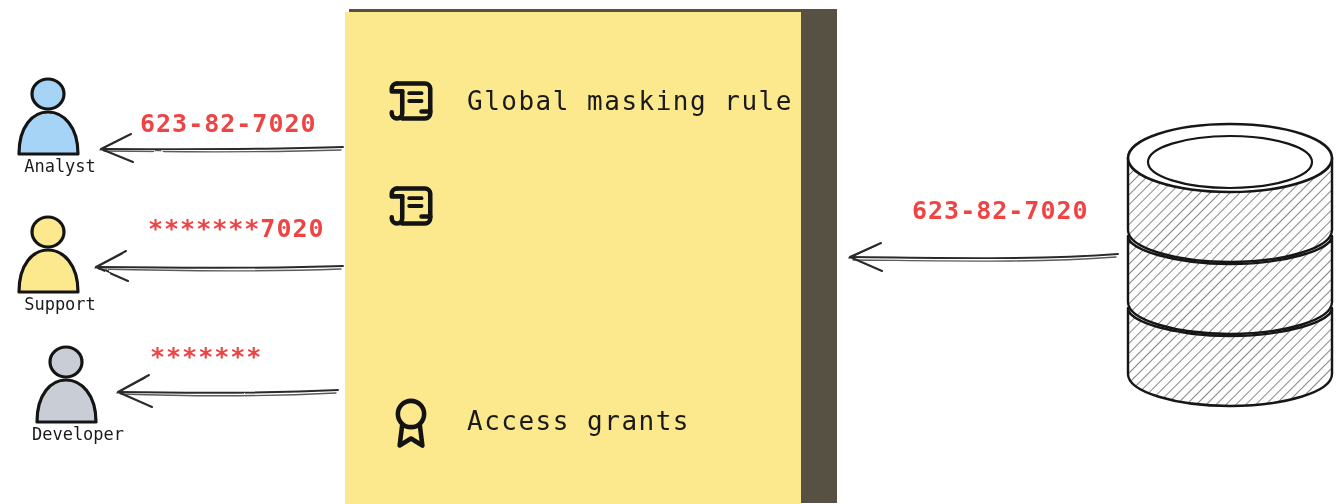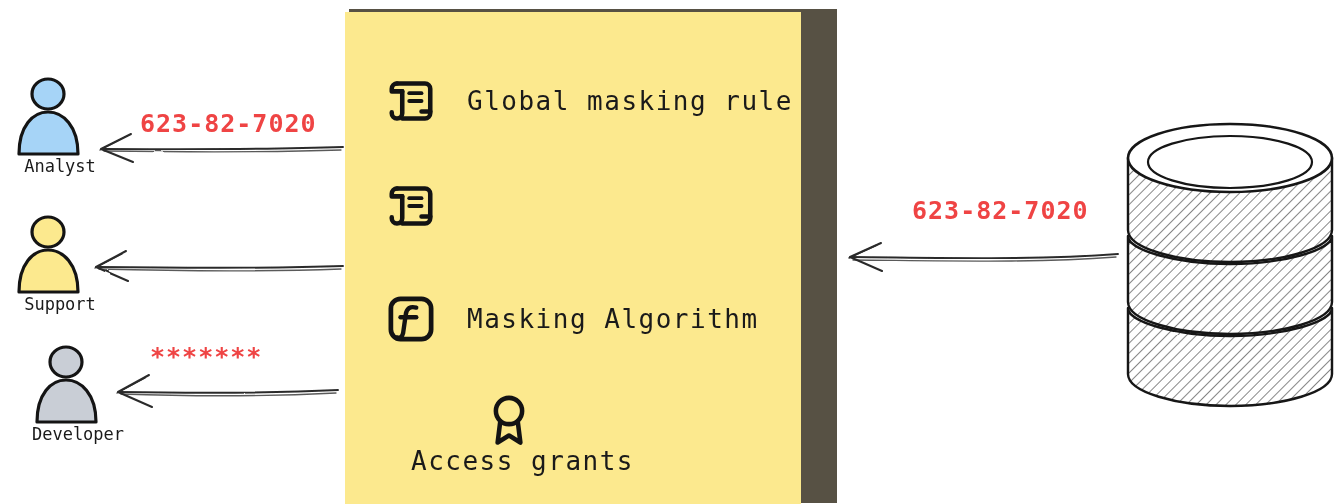--- a/index.html
+++ b/index.html
@@ -99,21 +99,21 @@
     font-family: "DejaVu Sans Mono", "Liberation Mono", monospace;
     font-size: 26px;
     color: #1a1a1a;
     letter-spacing: 1.5px;
     margin-left: 28px;
     white-space: nowrap;
   }
   #policy-row-0 { top: 58px; }
   #policy-row-1 { top: 163px; }
   #policy-row-2 { top: 276px; }
-  #policy-row-3 { top: 378px; flex-direction: column; }
+  #policy-row-3 { top: 378px; }
 
   
   #database {
     position: absolute;
     left: 1118px;
     top: 116px;
     width: 224px;
     height: 300px;
     z-index: 2;
   }
@@ -178,20 +178,21 @@
 
   <div class="actor" id="actor-developer">
     <svg class="actor-figure" viewBox="0 0 120 82">
       <ellipse cx="48" cy="18" rx="16" ry="15" fill="#c9ced6" stroke="#141414" stroke-width="3.2"></ellipse>
       <path d="M19,78 C19,50 33,36 48,36 C63,36 78,50 78,78 Z" fill="#c9ced6" stroke="#141414" stroke-width="3.2" stroke-linejoin="round"></path>
     </svg>
     <div class="actor-label">Developer</div>
   </div>
 
   <div class="flow-label" id="label-analyst">623-82-7020</div>
+  <div class="flow-label" id="label-support">*******7020</div>
   <div class="flow-label" id="label-developer">*******</div>
   <div class="flow-label" id="label-source">623-82-7020</div>
 
   <div id="policy-panel-shadow"></div>
   <div id="policy-panel">
 
     <div class="policy-row" id="policy-row-0">
       <svg class="policy-icon" viewBox="0 0 64 64">
         <path d="M16,12 h32 a6,6 0 0 1 6,6 v26 h-10" fill="none" stroke="#131313" stroke-width="5.2" stroke-linecap="round" stroke-linejoin="round"></path>
         <path d="M16,12 a6,6 0 0 0 -6,6 v3 h12" fill="none" stroke="#131313" stroke-width="5.2" stroke-linecap="round" stroke-linejoin="round"></path>
@@ -207,28 +208,20 @@
       <svg class="policy-icon" viewBox="0 0 64 64">
         <path d="M16,12 h32 a6,6 0 0 1 6,6 v26 h-10" fill="none" stroke="#131313" stroke-width="5.2" stroke-linecap="round" stroke-linejoin="round"></path>
         <path d="M16,12 a6,6 0 0 0 -6,6 v3 h12" fill="none" stroke="#131313" stroke-width="5.2" stroke-linecap="round" stroke-linejoin="round"></path>
         <path d="M22,21 v25 a6,6 0 0 1 -6,6 a6,6 0 0 1 -6,-6 v-1" fill="none" stroke="#131313" stroke-width="5.2" stroke-linecap="round" stroke-linejoin="round"></path>
         <path d="M22,52 h26 a6,6 0 0 0 6,-6 v-2" fill="none" stroke="#131313" stroke-width="5.2" stroke-linecap="round" stroke-linejoin="round"></path>
         <line x1="30" y1="23" x2="44" y2="23" stroke="#131313" stroke-width="4.4" stroke-linecap="round"></line>
         <line x1="30" y1="32" x2="44" y2="32" stroke="#131313" stroke-width="4.4" stroke-linecap="round"></line>
       </svg>
     </div>
 
-    <div class="policy-row" id="policy-row-2">
-      <svg class="policy-icon" viewBox="0 0 64 64">
-        <rect x="9" y="9" width="46" height="46" rx="11" ry="11" fill="none" stroke="#131313" stroke-width="5.4"></rect>
-        <path d="M38,19 c-7,-2 -11,1 -12,8 l-3,21 c-1,5 -4,6 -7,5" fill="none" stroke="#131313" stroke-width="5.0" stroke-linecap="round"></path>
-        <line x1="20" y1="30" x2="38" y2="30" stroke="#131313" stroke-width="5.0" stroke-linecap="round"></line>
-      </svg>
-      <span class="policy-text">Masking Algorithm</span>
-    </div>
 
     <div class="policy-row" id="policy-row-3">
       <svg class="policy-icon" viewBox="0 0 64 64">
         <circle cx="32" cy="24" r="15" fill="none" stroke="#131313" stroke-width="5.2"></circle>
         <path d="M22,36 L19,60 L32,52 L45,60 L42,36" fill="none" stroke="#131313" stroke-width="5.2" stroke-linejoin="round" stroke-linecap="round"></path>
       </svg>
       <span class="policy-text">Access grants</span>
     </div>
 
   </div>

